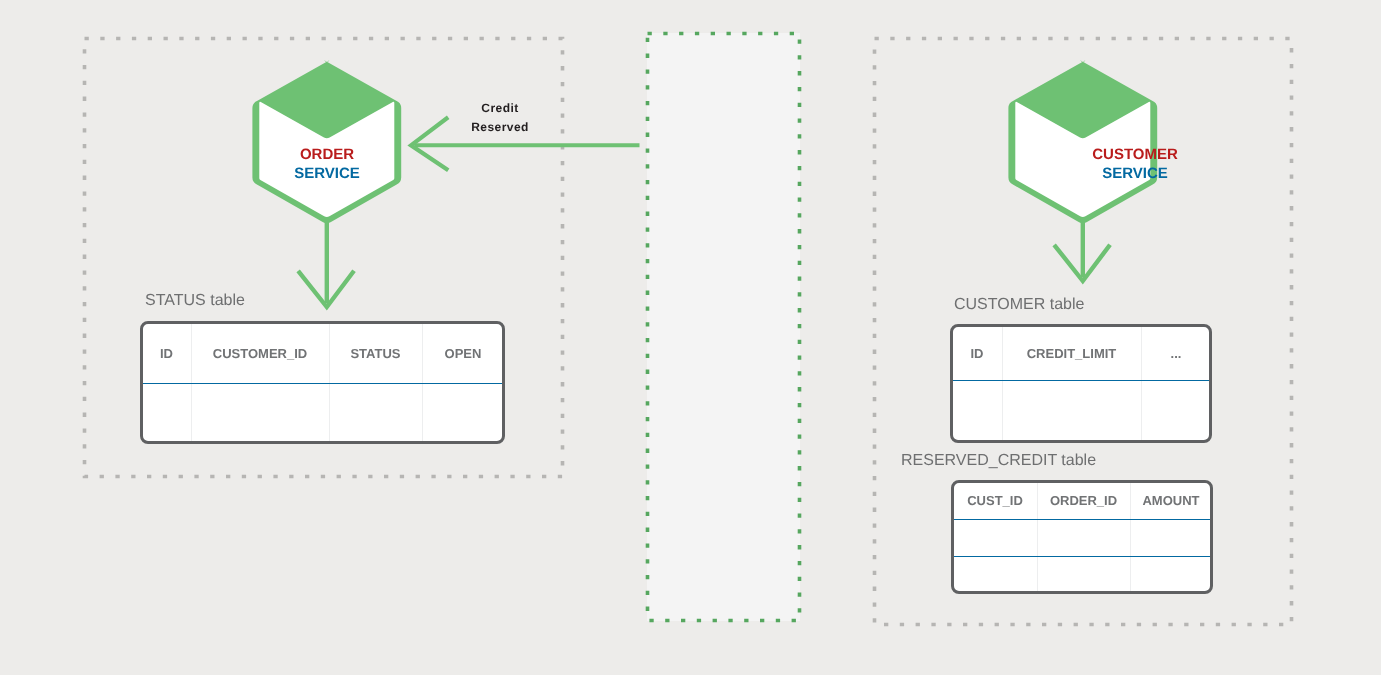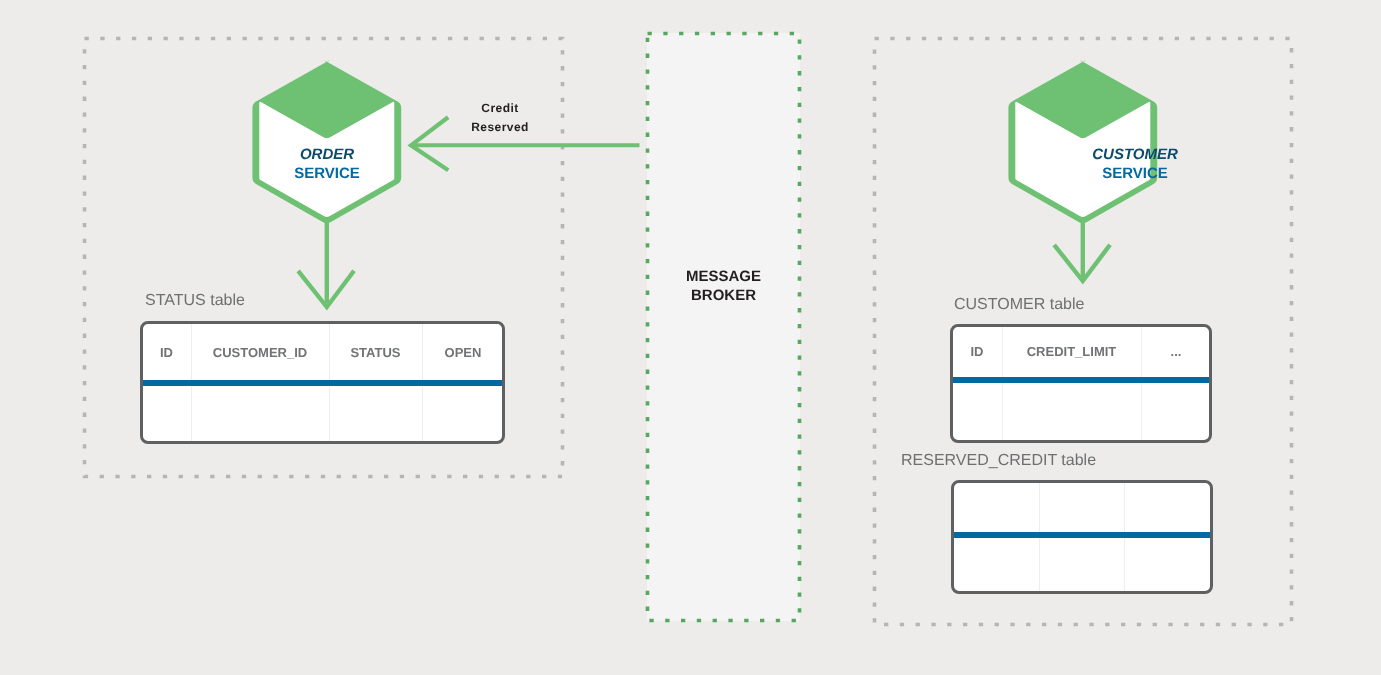--- a/index.html
+++ b/index.html
@@ -2,25 +2,25 @@
 <html><head>
 <meta charset="utf-8">
 <style>
   html,body{margin:0;padding:0;}
   body{width:1381px;height:675px;background:#edecea;font-family:"Liberation Sans",sans-serif;overflow:hidden;position:relative;-webkit-font-smoothing:antialiased;text-rendering:geometricPrecision;}
   .stage{position:absolute;left:0;top:0;width:1381px;height:675px;}
   .mb-label{position:absolute;text-align:center;font-weight:bold;font-size:15px;color:#231f20;line-height:19px;}
   .tbl-title{position:absolute;font-size:16px;color:#6e6f70;white-space:nowrap;}
   .tbl{position:absolute;box-sizing:border-box;border:3.5px solid #5f6062;border-radius:8px;background:#fff;overflow:hidden;}
   .tbl table{border-collapse:collapse;width:100%;height:100%;table-layout:fixed;}
-  .tbl td{border-right:1px solid #edeeef;border-bottom:6px solid #0369a1;text-align:center;font-size:13px;font-weight:bold;color:#717375;padding:0;}
+  .tbl td{border-right:1px solid #edeeef;border-bottom:1px solid #0369a1;text-align:center;font-size:13px;font-weight:bold;color:#717375;padding:0;}
   .tbl tr:last-child td{border-bottom:none;}
   .tbl td:last-child{border-right:none;}
   .hexlabel{position:absolute;width:100%;text-align:center;font-size:15px;font-weight:bold;line-height:19px;}
-  .l1{color:#0c4a6e;font-style:italic;}
+  .l1{color:#b91c1c;}
   .l2{color:#0369a1;}
   .arrow-label{position:absolute;text-align:center;font-size:12px;font-weight:bold;color:#231f20;line-height:19px;letter-spacing:.45px;}
   svg{display:block;overflow:visible;}
 </style>
 </head>
 <body>
 
 <div class="stage">
 
   <svg class="layer" width="1381" height="675" viewBox="0 0 1381 675" style="position:absolute;left:0;top:0;">
@@ -49,24 +49,20 @@
     <g>
       <path d="M326.8 219 L326.8 303" stroke="#6ec173" stroke-width="4.4" fill="none"></path>
       <path d="M299.5 272.5 L326.8 307 L352.7 272.5" stroke="#6ec173" stroke-width="4.4" fill="none" stroke-linecap="square" stroke-linejoin="miter"></path>
     </g>
 
     <g>
       <path d="M1082.8 219 L1082.8 277" stroke="#6ec173" stroke-width="4.4" fill="none"></path>
       <path d="M1055.5 246.5 L1082.8 281 L1108.7 246.5" stroke="#6ec173" stroke-width="4.4" fill="none" stroke-linecap="square" stroke-linejoin="miter"></path>
     </g>
   </svg>
-  <div class="mb-label" style="left:647px;top:267px;width:153px;">
-    <div>MESSAGE</div>
-    <div>BROKER</div>
-  </div>
 
   <div class="hexlabel" style="left:251px;top:145px;width:152px;">
     <div class="l1">ORDER</div>
     <div class="l2">SERVICE</div>
   </div>
 
   <div class="hexlabel" style="left:1059px;top:145px;width:152px;">
     <div class="l1">CUSTOMER</div>
     <div class="l2">SERVICE</div>
   </div>
@@ -112,20 +108,25 @@
           </tr>
         </tbody>
       </table>
   </div>
 
   <div class="tbl-title" style="left:901px;top:452px;">RESERVED_CREDIT table</div>
   <div class="tbl" style="left:950.5px;top:479.5px;width:262.5px;height:114.5px;">
     <table>
         <tbody id="reserved-credit-table-body">
           <tr>
+            <td class="hd" style="width:83px;height:36px">CUST_ID</td>
+            <td class="hd" style="width:92px;height:36px">ORDER_ID</td>
+            <td class="hd" style="width:81px;height:36px">AMOUNT</td>
+          </tr>
+          <tr>
             <td style="height:36px"></td>
             <td style="height:36px"></td>
             <td style="height:36px"></td>
           </tr>
           <tr>
             <td style="height:39px"></td>
             <td style="height:39px"></td>
             <td style="height:39px"></td>
           </tr>
         </tbody>

